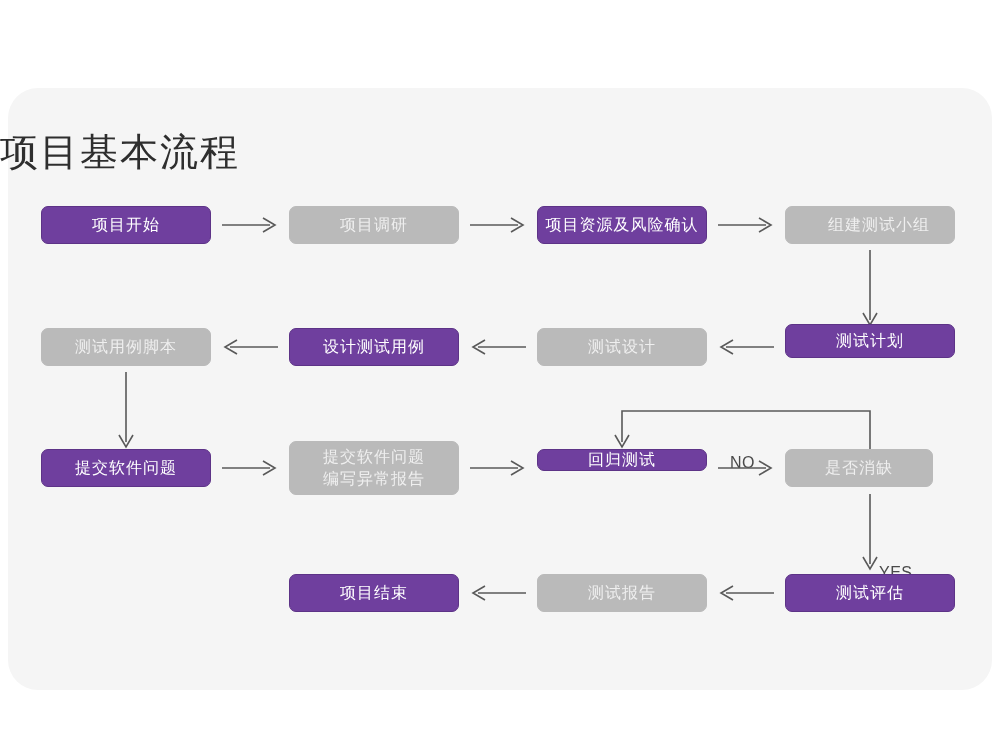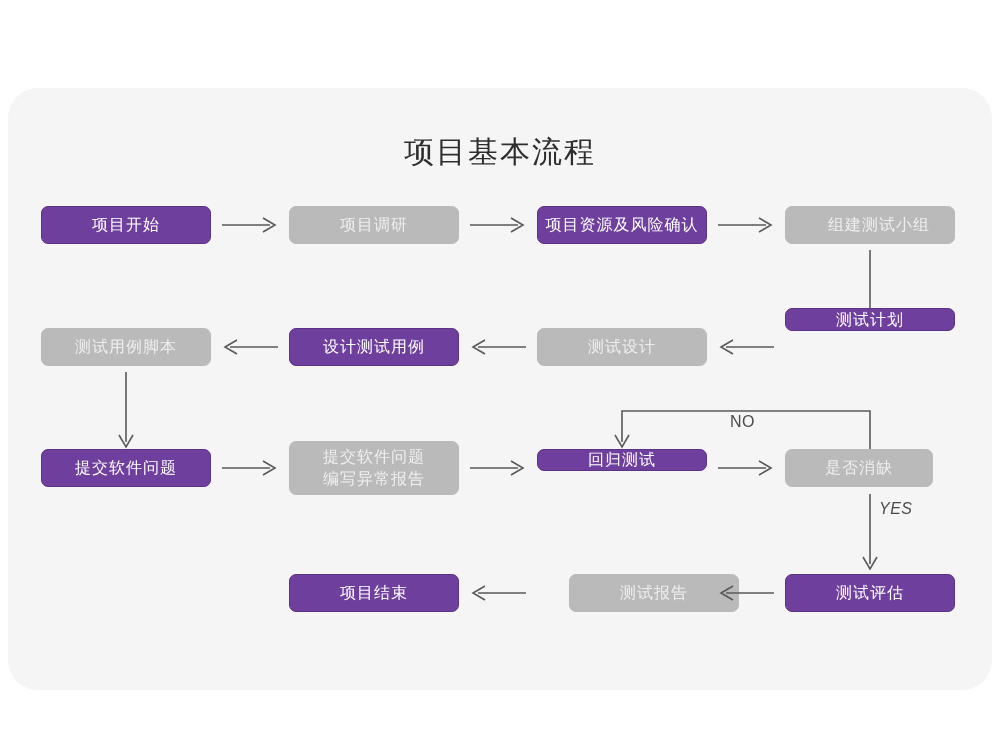--- a/index.html
+++ b/index.html
@@ -22,22 +22,22 @@
     height: 602px;
     background: #f5f5f5;
     border-radius: 30px;
   }
 
   #title {
     position: absolute;
     left: 0;
     top: 132px;
     width: 1000px;
-    text-align: center;
-    font-size: 30px;
+    text-align: left;
+    font-size: 38px;
     color: #2e2e2e;
     letter-spacing: 2px;
     font-weight: normal;
     line-height: 40px;
   }
 
   .node {
     position: absolute;
     box-sizing: border-box;
     border-radius: 7px;
@@ -78,20 +78,21 @@
     stroke-linecap: butt;
     stroke-linejoin: miter;
   }
 
   .edge-label {
     position: absolute;
     font-size: 16px;
     color: #4a4a4a;
     letter-spacing: 0.5px;
     white-space: nowrap;
+    margin-top: 41px;
   }
 </style>
 </head>
 <body>
 
 <div id="card"></div>
 
 <div id="title">项目基本流程</div>
 
 <div class="node purple" style="left:41px;  top:206px; width:170px; height:38px;">
@@ -164,21 +165,21 @@
   <span>测试设计</span>
 </div>
 
 <div class="conn" style="left:718px; top:337px; width:56px; height:20px;">
   <svg width="56" height="20" viewBox="0 0 56 20">
     <line x1="8" y1="10" x2="56" y2="10"></line>
     <polyline class="head" points="15,3 3,10 15,17"></polyline>
   </svg>
 </div>
 
-<div class="node purple" style="left:785px; top:308px; width:170px; height:23px;">
+<div class="node purple" style="left:785px; top:324px; width:170px; height:34px;">
   <span>测试计划</span>
 </div>
 
 <div class="conn" style="left:118px; top:372px; width:16px; height:78px;">
   <svg width="16" height="78" viewBox="0 0 16 78">
     <line x1="8" y1="0" x2="8" y2="70"></line>
     <polyline class="head" points="1,63 8,75 15,63"></polyline>
   </svg>
 </div>
 
@@ -227,34 +228,34 @@
 <div class="node gray" style="left:785px; top:449px; width:148px; height:38px;">
   <span>是否消缺</span>
 </div>
 
 <div class="conn" style="left:862px; top:494px; width:16px; height:78px;">
   <svg width="16" height="78" viewBox="0 0 16 78">
     <line x1="8" y1="0" x2="8" y2="70"></line>
     <polyline class="head" points="1,63 8,75 15,63"></polyline>
   </svg>
 </div>
-<div class="edge-label" style="left:879px; top:500px;font-style:italic;">YES</div>
+<div class="edge-label" style="left:879px; top:523px;">YES</div>
 
 <div class="node purple" style="left:289px; top:574px; width:170px; height:38px;">
   <span>项目结束</span>
 </div>
 
 <div class="conn" style="left:470px; top:583px; width:56px; height:20px;">
   <svg width="56" height="20" viewBox="0 0 56 20">
     <line x1="8" y1="10" x2="56" y2="10"></line>
     <polyline class="head" points="15,3 3,10 15,17"></polyline>
   </svg>
 </div>
 
-<div class="node gray" style="left:537px; top:574px; width:170px; height:38px;margin-left:32px;">
+<div class="node gray" style="left:537px; top:574px; width:170px; height:38px;">
   <span>测试报告</span>
 </div>
 
 <div class="conn" style="left:718px; top:583px; width:56px; height:20px;">
   <svg width="56" height="20" viewBox="0 0 56 20">
     <line x1="8" y1="10" x2="56" y2="10"></line>
     <polyline class="head" points="15,3 3,10 15,17"></polyline>
   </svg>
 </div>
 

